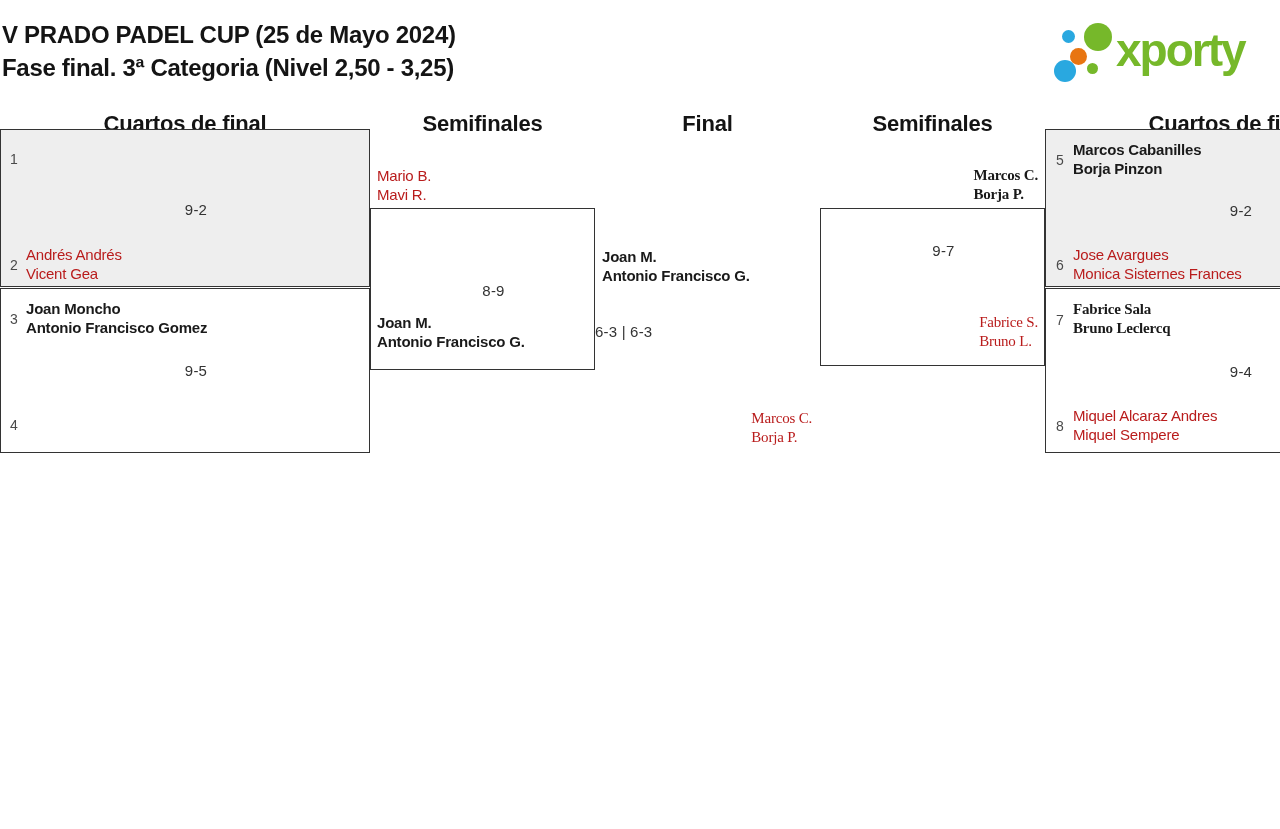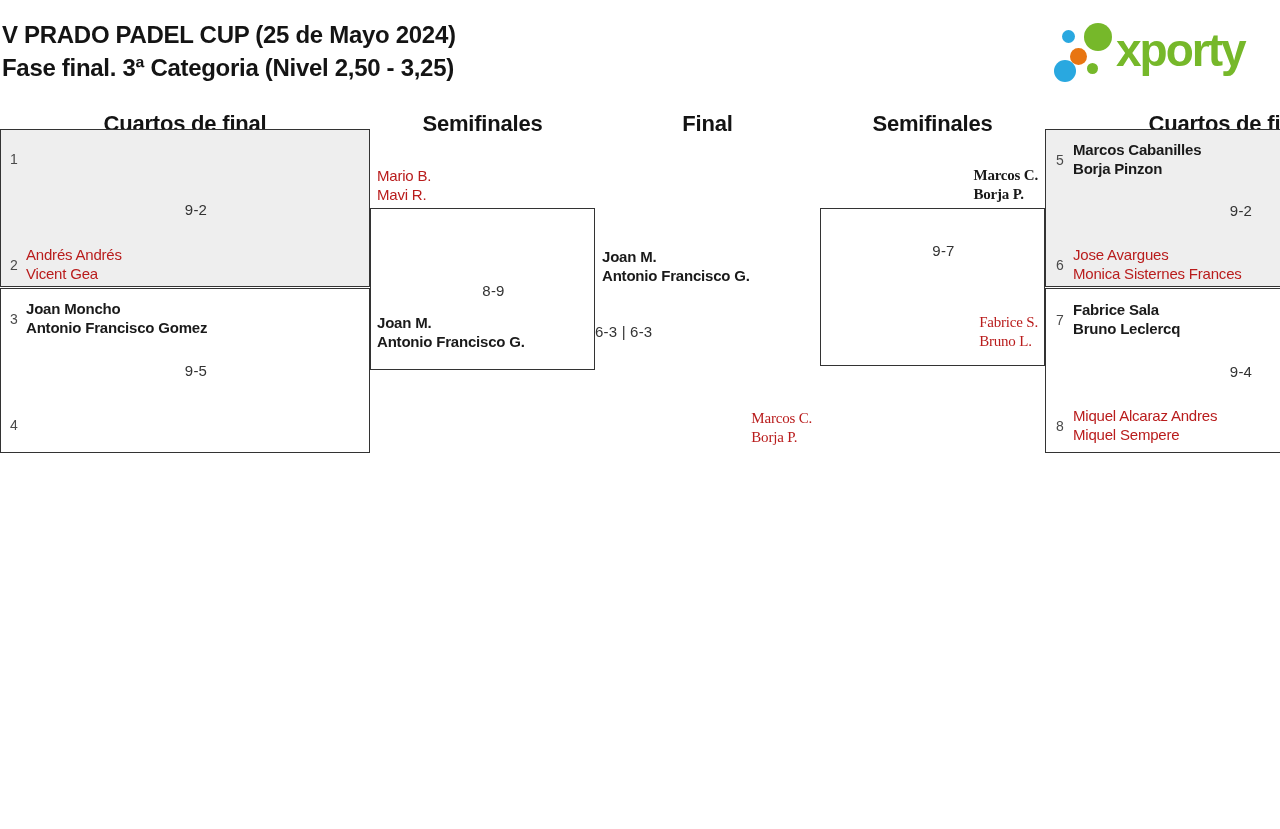--- a/index.html
+++ b/index.html
@@ -120,21 +120,21 @@
     <div class="score" style="top:72px;">9-2</div>
     <div class="seed" style="left:6px;top:126px;">6</div>
     <div class="names" style="left:27px;top:115px;">
       <div>Jose Avargues</div>
       <div>Monica Sisternes Frances</div>
     </div>
   </div>
 
   <div class="box" style="left:1045px;top:288px;width:370px;height:165px;">
     <div class="seed" style="left:6px;top:22px;">7</div>
-    <div class="names winner" style="left:27px;top:11px;">
+    <div class="names winner" style="left:27px;top:11px;font-family:Liberation Serif, serif;">
       <div>Fabrice Sala</div>
       <div>Bruno Leclercq</div>
     </div>
     <div class="score" style="top:74px;">9-4</div>
     <div class="seed" style="left:6px;top:128px;">8</div>
     <div class="names" style="left:27px;top:117px;">
       <div>Miquel Alcaraz Andres</div>
       <div>Miquel Sempere</div>
     </div>
   </div>

